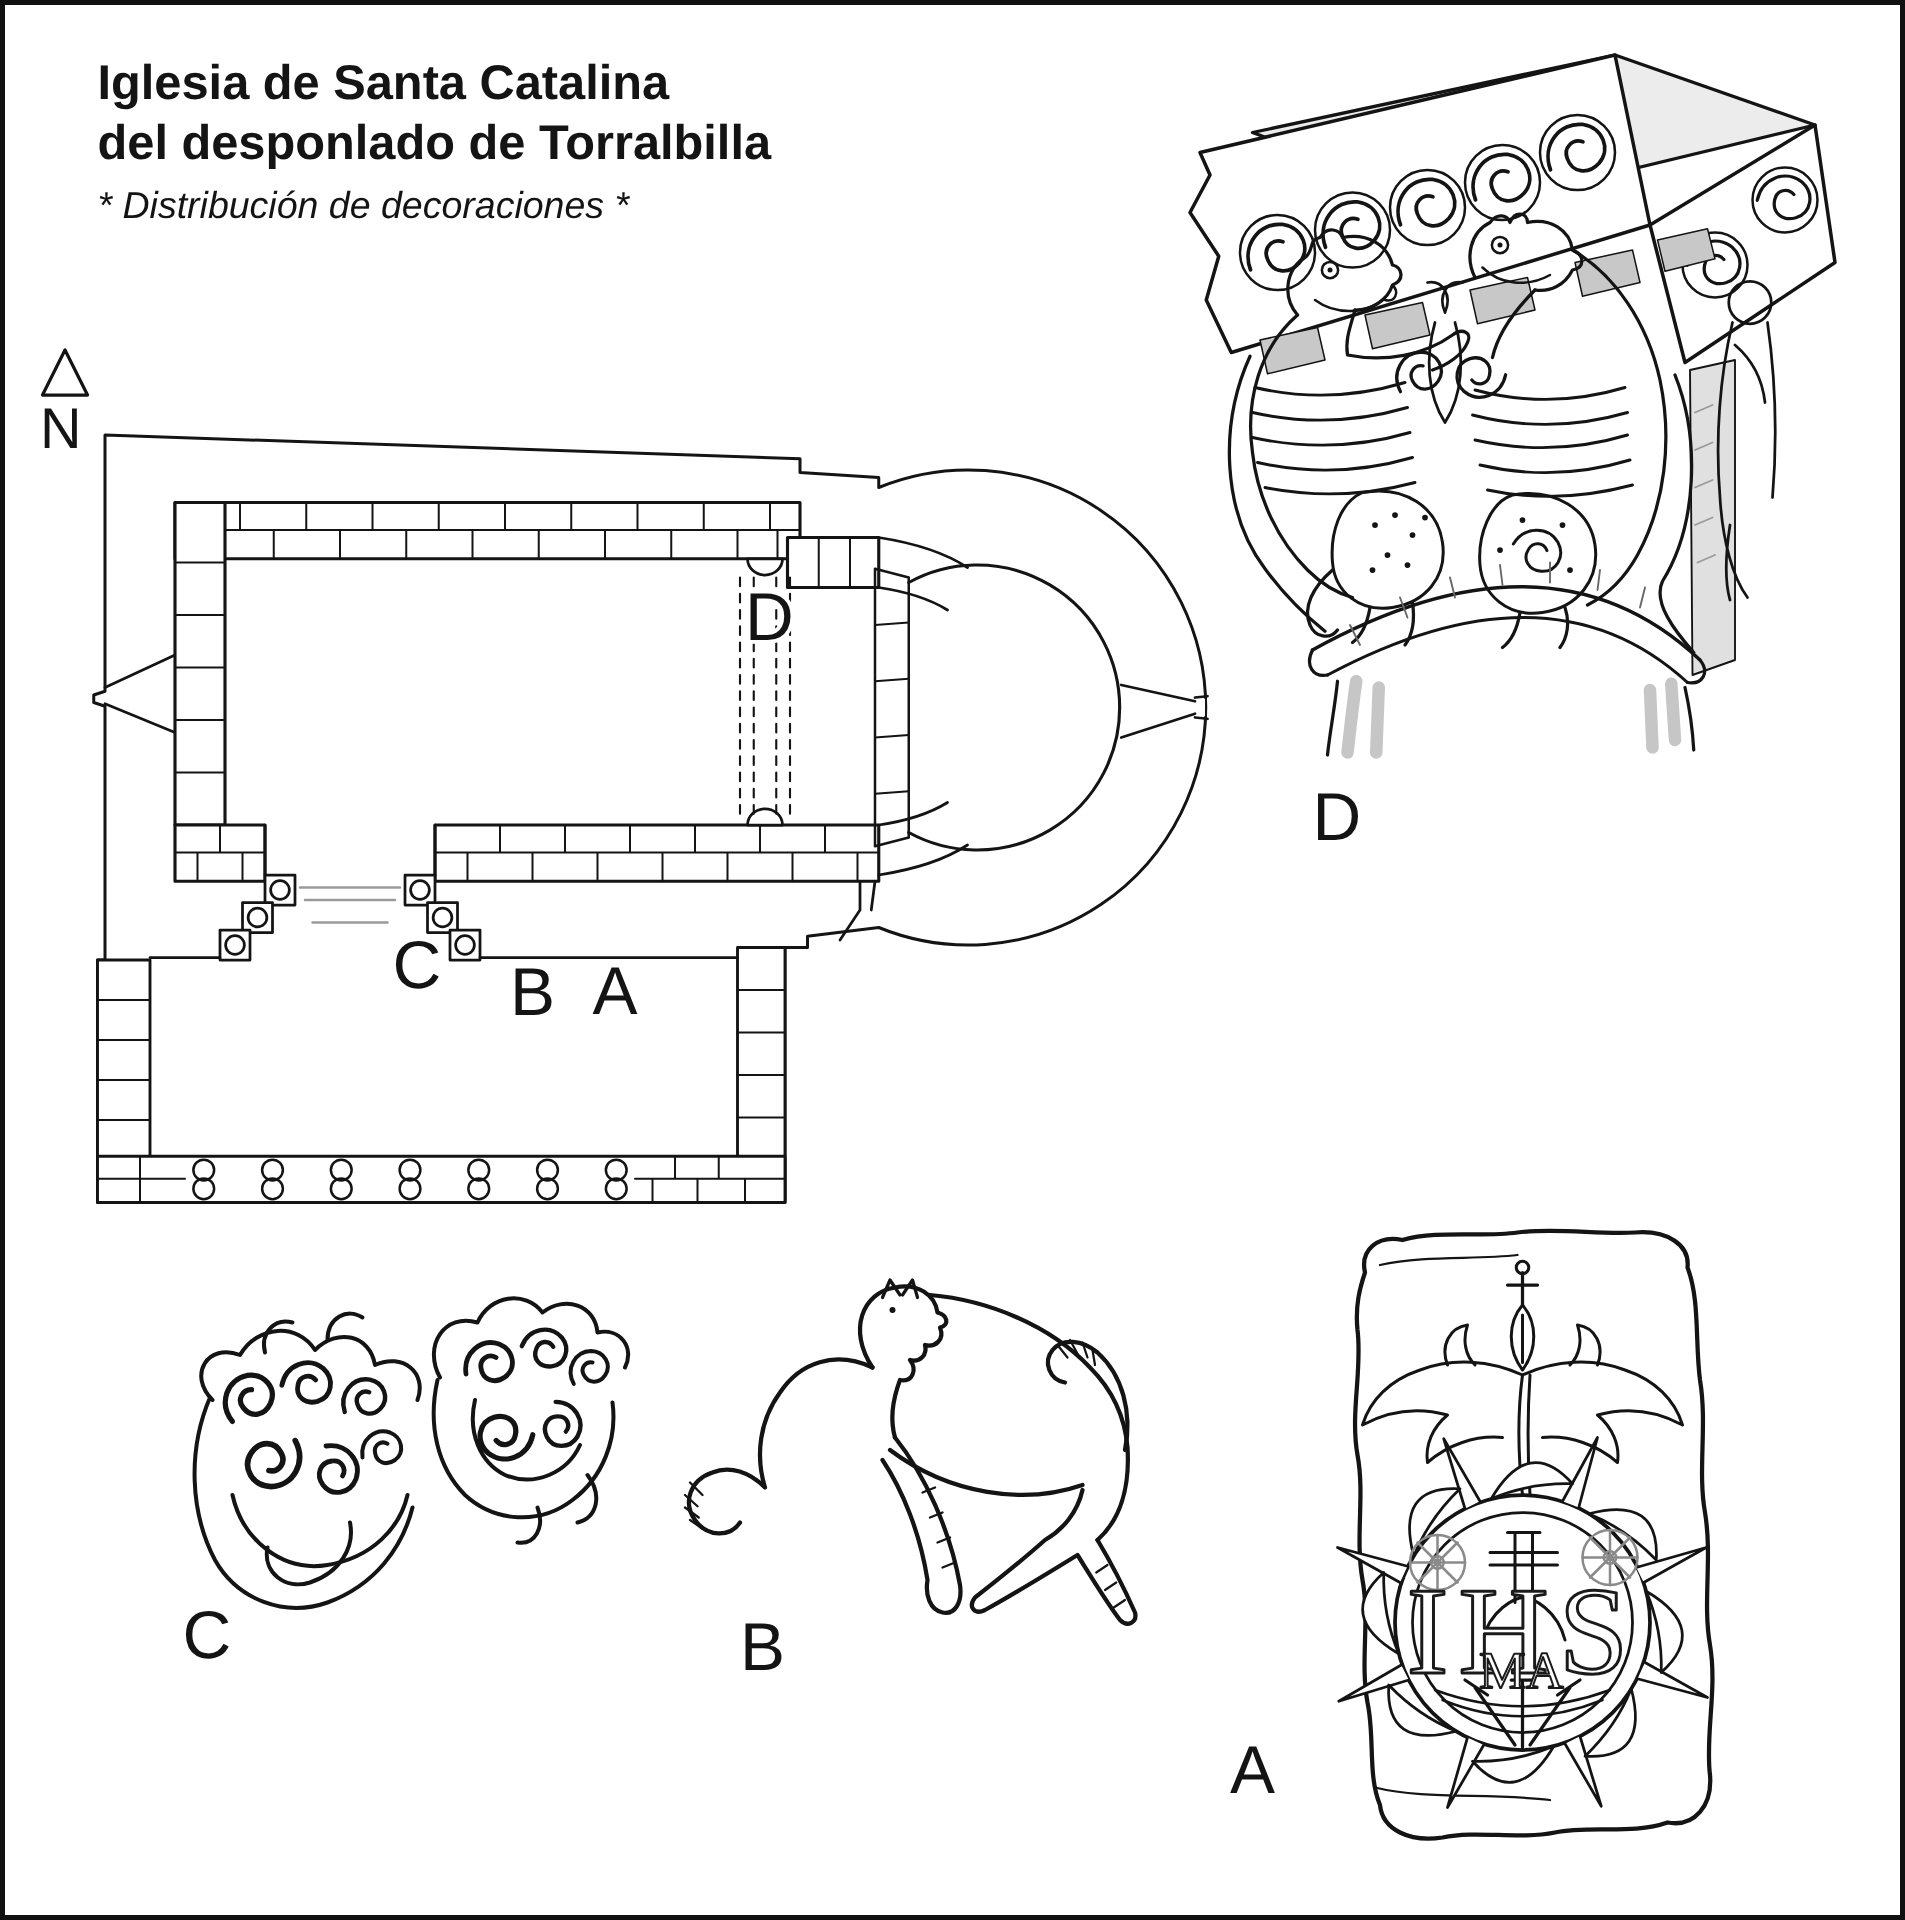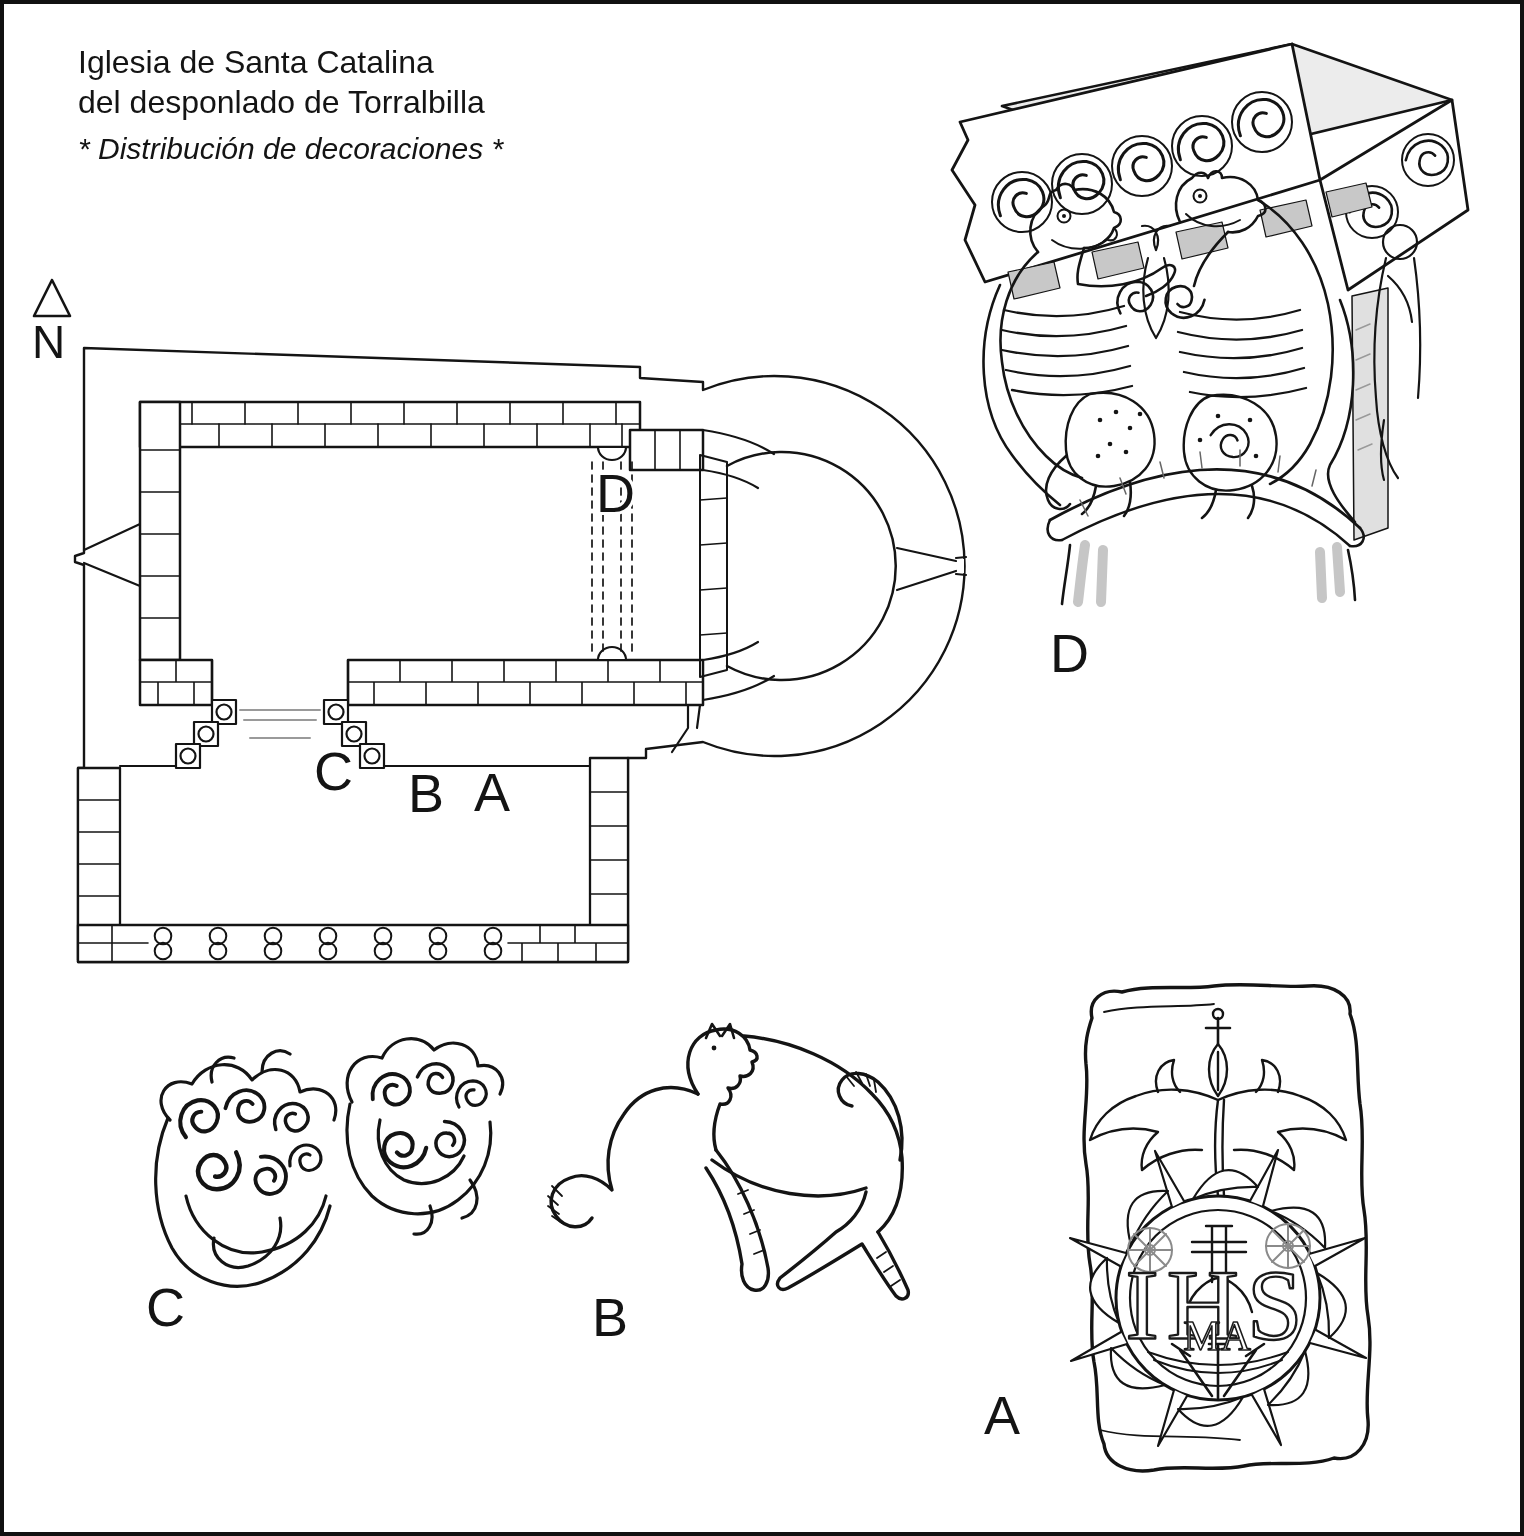--- a/index.html
+++ b/index.html
@@ -1,20 +1,20 @@
 <!DOCTYPE html>
 <html><head>
 <meta charset="utf-8">
 <style>
   html,body{margin:0;padding:0;background:#ffffff;}
   body{width:1524px;height:1536px;position:relative;font-family:"Liberation Sans",sans-serif;color:#141414;overflow:hidden;}
   .frame{position:absolute;inset:0;border:4px solid #111111;pointer-events:none;}
   .title-block{position:absolute;left:78px;top:30px;}
   .title-main{font-size:58px;font-weight:700;letter-spacing:0px;line-height:1.1;margin:0;}
-  .title-sub{font-size:32px;font-weight:400;line-height:1.18;margin-top:14px;}
+  .title-sub{font-size:39px;font-weight:700;line-height:1.18;margin-top:14px;}
   .title-italic{font-size:30px;font-style:italic;font-weight:400;margin-top:10px;}
   svg{position:absolute;left:0;top:0;}
   svg text{font-family:"Liberation Sans",sans-serif;}
   .lbl{font-size:54px;fill:#141414;paint-order:stroke;stroke:#ffffff;stroke-width:6px;}
   .mono{font-family:"Liberation Serif",serif;}
 </style>
 </head>
 <body>
 
 <svg width="1524" height="1536" viewBox="0 0 1524 1536" xmlns="http://www.w3.org/2000/svg">

